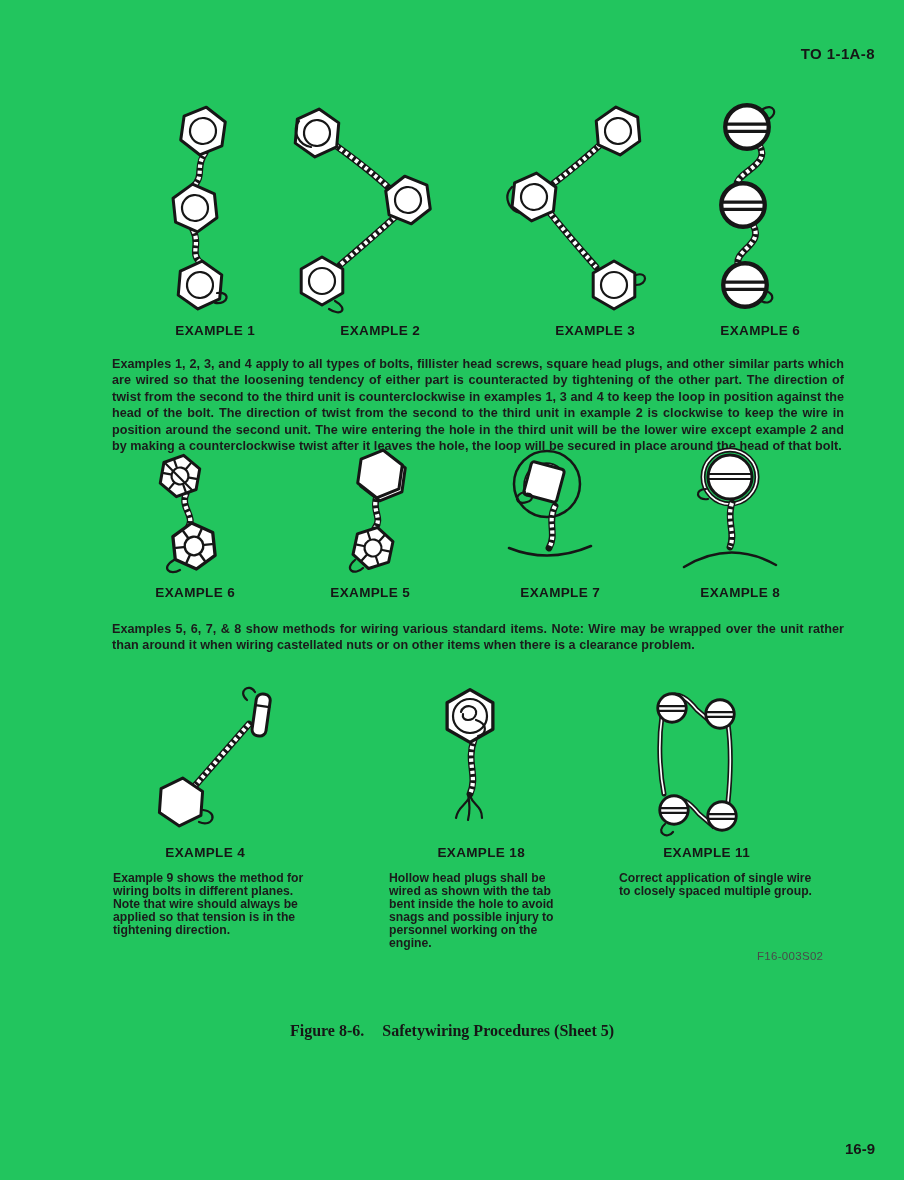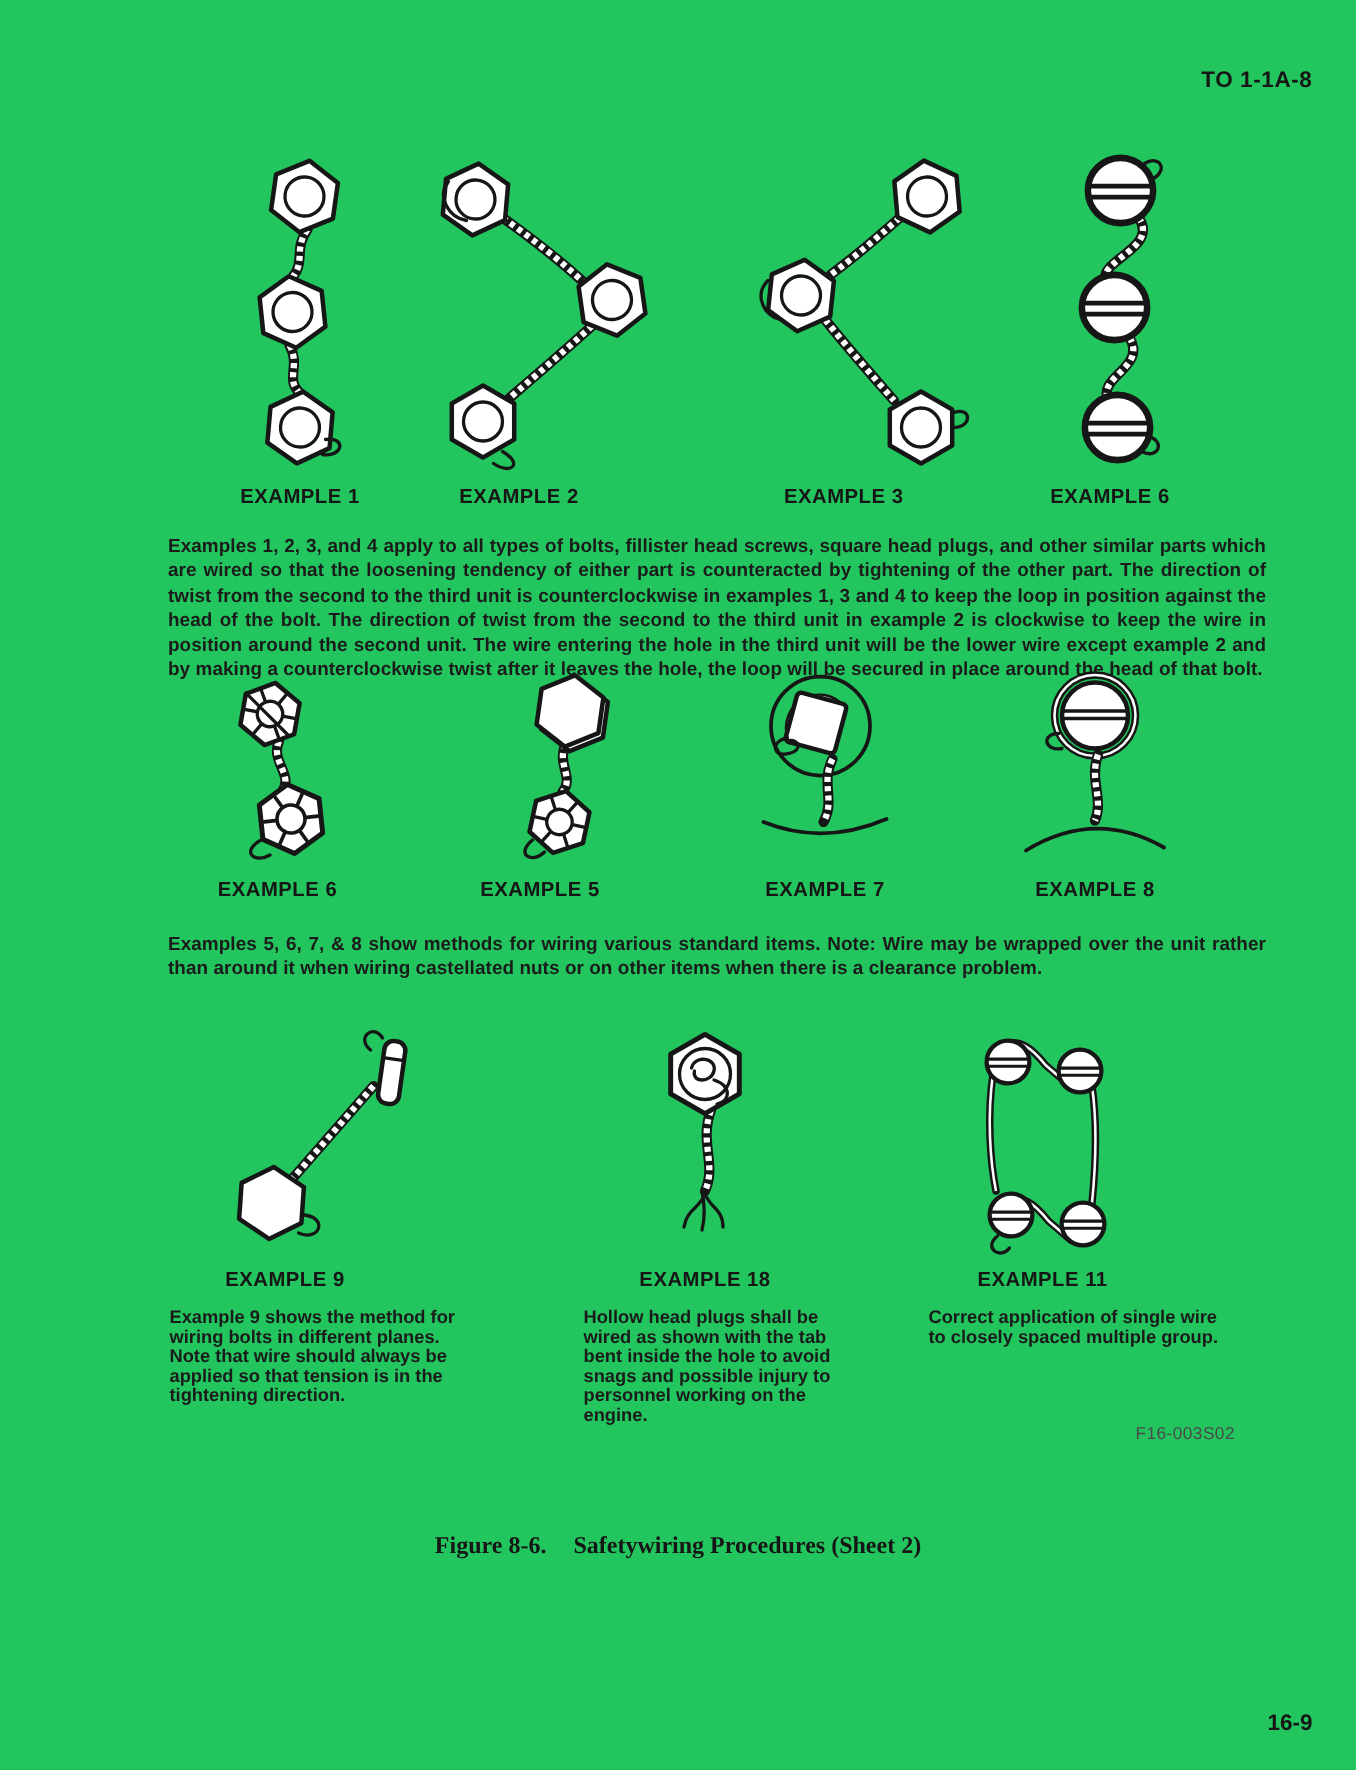--- a/index.html
+++ b/index.html
@@ -9,21 +9,21 @@
     font-family:"Liberation Sans", sans-serif; color:#161616;
   }
   .abs{position:absolute;}
   .header-to{font-weight:700; font-size:15px; letter-spacing:.4px;}
   .para{
     font-weight:700; font-size:12.6px; line-height:16.4px;
     text-align:justify; letter-spacing:.05px; color:#1b1b1b;
   }
   .ex-label{
     font-weight:700; font-size:13.5px; letter-spacing:.35px;
-    text-align:center; white-space:nowrap;
+    text-align:right; white-space:nowrap;
   }
   .cap-col{
     font-weight:700; font-size:12.2px; line-height:13px; color:#1b1b1b;
   }
   .fig-ref{font-size:11.5px; font-weight:400; color:#4a4a4a; letter-spacing:.3px;}
   .fig-caption{
     width:100%; text-align:center;
     font-family:"Liberation Serif", serif; font-weight:700; font-size:16px;
   }
   .fig-caption .gap{display:inline-block; width:18px;}
@@ -208,29 +208,29 @@
       <path class="w2" d="M 17 34 C 13 62 15 92 19 112"></path>
         <path class="w2i" d="M 17 34 C 13 62 15 92 19 112"></path>
     </g>
     <use href="#screwslot" transform="translate(27,26) scale(.95)"></use>
     <use href="#screwslot" transform="translate(75,32) scale(.95)"></use>
     <use href="#screwslot" transform="translate(29,128) scale(.95)"></use>
     <use href="#screwslot" transform="translate(77,134) scale(.95)"></use>
     <path class="thin" d="M 20 142 c -10 8 2 16 8 8"></path>
   </svg>
 
-  <div class="abs ex-label" style="left:135px; top:845px; width:110px;">EXAMPLE 9</div>
+  <div class="abs ex-label" style="left:135px; top:845px; width:110px;">EXAMPLE 4</div>
   <div class="abs ex-label" style="left:415px; top:845px; width:110px;">EXAMPLE 18</div>
   <div class="abs ex-label" style="left:640px; top:845px; width:110px;">EXAMPLE 11</div>
 
   <div class="abs cap-col" style="left:113px; top:872px; width:200px;">Example 9 shows the method for wiring bolts in different planes. Note that wire should always be applied so that tension is in the tightening direction.</div>
   <div class="abs cap-col" style="left:389px; top:872px; width:190px;">Hollow head plugs shall be wired as shown with the tab bent inside the hole to avoid snags and possible injury to personnel working on the engine.</div>
   <div class="abs cap-col" style="left:619px; top:872px; width:200px;">Correct application of single wire to closely spaced multiple group.</div>
 
   <div class="abs fig-ref" style="left:757px; top:950px;">F16-003S02</div>
 
   <div class="abs fig-caption" style="top:1022px; left:0;">
-    <span>Figure 8-6.</span><span class="gap"></span><span>Safetywiring Procedures (Sheet 2)</span>
+    <span>Figure 8-6.</span><span class="gap"></span><span>Safetywiring Procedures (Sheet 5)</span>
   </div>
 
   <div class="abs page-num" style="top:1140px; right:29px;">16-9</div>
 
 </div>
 
 </body></html>

